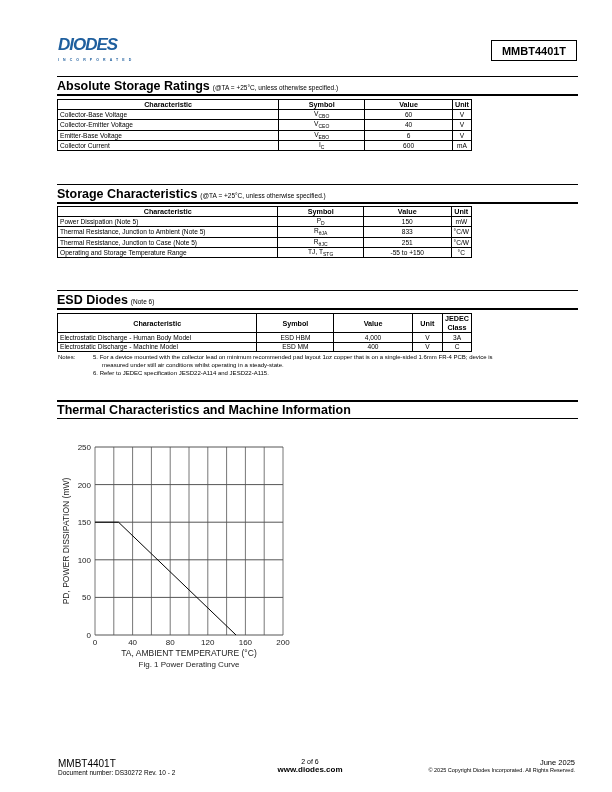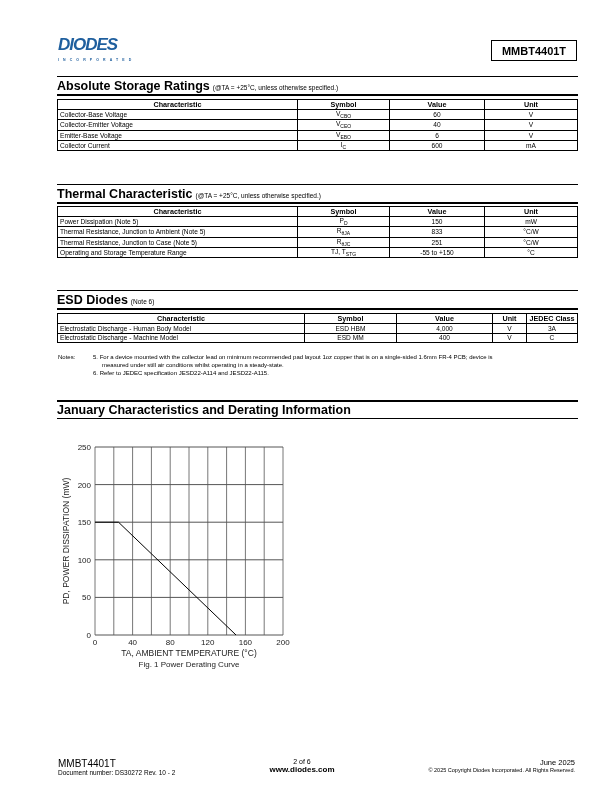--- a/index.html
+++ b/index.html
@@ -6,21 +6,21 @@
   body { width:612px; height:792px; background:#fff; position:relative; font-family:"Liberation Sans", sans-serif; color:#000; overflow:hidden; }
   .abs { position:absolute; }
   .logo { left:58px; top:34px; width:102px; height:30px; }
   .logo-text { font-family:"Liberation Sans", sans-serif; font-weight:bold; font-size:17px; color:#1f5f9e; letter-spacing:-1px; line-height:22px; font-style:italic; }
   .logo-sub { font-size:3.5px; letter-spacing:4.1px; color:#1f5f9e; font-weight:bold; margin-top:2px; }
   .partbox { left:491px; top:40px; width:86px; height:21px; border:1.5px solid #000; font-weight:bold; font-size:11px; display:flex; align-items:center; justify-content:center; box-sizing:border-box; }
   .sec-title { position:absolute; left:57px; font-weight:bold; font-size:12.5px; }
   .sec-title .cond { font-weight:normal; font-size:6.5px; margin-left:3px; }
   .rule-thin { position:absolute; left:57px; width:521px; height:0; border-top:1.3px solid #000; }
   .rule-thick { position:absolute; left:57px; width:521px; height:0; border-top:2.5px solid #000; }
-  table.spec { position:absolute; left:57px; width:521px; border-collapse:collapse; font-size:6.6px; border:1.5px solid #000; }
+  table.spec { position:absolute; left:57px; width:415px; border-collapse:collapse; font-size:6.6px; border:1.5px solid #000; }
   table.spec th { font-weight:bold; font-size:7.2px; border:0.8px solid #000; padding:0 2px; height:9px; text-align:center; }
   table.spec td { border:0.8px solid #000; padding:0 2px; height:8.5px; text-align:center; }
   table.spec td.l { text-align:left; }
   table.spec thead tr { border-bottom:1.2px solid #000; }
   .notes { position:absolute; left:58px; top:354px; font-size:6px; line-height:7.8px; }
   .notes .lbl { position:absolute; left:0; top:0; }
   .notes .n { position:absolute; left:35px; width:500px; }
   .footer { position:absolute; top:758px; font-size:7px; }
   svg text { font-family:"Liberation Sans", sans-serif; }
 </style>
@@ -76,21 +76,21 @@
         <td class="l">Collector Current</td>
         <td><span>I</span><sub style="font-size: 5px;">C</sub></td>
         <td>600</td>
         <td>mA</td>
       </tr>
     </tbody>
 </table>
 
 <div class="rule-thin" style="top:184px;"></div>
 <div class="sec-title" style="top:187px;">
-  <span>Thermal Characteristic</span><span class="cond">(@TA = +25°C, unless otherwise specified.)</span>
+  <span>Storage Characteristics</span><span class="cond">(@TA = +25°C, unless otherwise specified.)</span>
 </div>
 <div class="rule-thick" style="top:202px;"></div>
 <table class="spec" id="t-thermal" style="top:206px;">
   <colgroup>
       <col style="width:240px">
       <col style="width:92px">
       <col style="width:95px">
       <col>
     </colgroup>
   <thead>
@@ -170,21 +170,21 @@
 </table>
 
 <div class="notes">
   <span class="lbl">Notes:</span>
   <div class="n" style="top:0;">5. For a device mounted with the collector lead on minimum recommended pad layout 1oz copper that is on a single-sided 1.6mm FR-4 PCB; device is</div>
   <div class="n" style="top:8px; left:44px;">measured under still air conditions whilst operating in a steady-state.</div>
   <div class="n" style="top:16px;">6. Refer to JEDEC specification JESD22-A114 and JESD22-A115.</div>
 </div>
 
 <div class="rule-thick" style="top:400px;"></div>
-<div class="sec-title" style="top:403px;">January Characteristics and Derating Information</div>
+<div class="sec-title" style="top:403px;">Thermal Characteristics and Machine Information</div>
 <div class="rule-thin" style="top:418px;"></div>
 
 <svg class="abs" id="chart" style="left:55px; top:435px;" width="250" height="240">
   <g id="grid">
       <line x1="40" x2="40" y1="12" y2="200" stroke="#777" stroke-width="1"></line>
       <line x1="58.8" x2="58.8" y1="12" y2="200" stroke="#777" stroke-width="1"></line>
       <line x1="77.6" x2="77.6" y1="12" y2="200" stroke="#777" stroke-width="1"></line>
       <line x1="96.4" x2="96.4" y1="12" y2="200" stroke="#777" stroke-width="1"></line>
       <line x1="115.2" x2="115.2" y1="12" y2="200" stroke="#777" stroke-width="1"></line>
       <line x1="134" x2="134" y1="12" y2="200" stroke="#777" stroke-width="1"></line>
@@ -217,20 +217,20 @@
   <path id="series-line" fill="none" stroke="#000" stroke-width="1" d="M40 87.2 L63.5 87.2 L181 200"></path>
   <text id="ylabel" font-size="8.5" text-anchor="middle" fill="#222" transform="translate(14,106) rotate(-90)">PD, POWER DISSIPATION (mW)</text>
   <text id="xlabel" font-size="8.5" text-anchor="middle" fill="#222" x="134" y="221">TA, AMBIENT TEMPERATURE (°C)</text>
   <text id="ctitle" font-size="8" text-anchor="middle" fill="#222" x="134" y="232">Fig. 1 Power Derating Curve</text>
 </svg>
 
 <div class="footer" style="left:58px;">
   <div style="font-size:10px;">MMBT4401T</div>
   <div style="font-size:6.5px;">Document number: DS30272 Rev. 10 - 2</div>
 </div>
-<div class="footer" style="left:252px; width:100px; text-align:center;">
+<div class="footer" style="left:260px; width:100px; text-align:center;">
   <div style="font-size:7px;">2 of 6</div>
   <div style="font-size:8px; font-weight:bold;">www.diodes.com</div>
 </div>
 <div class="footer" style="right:37px; text-align:right;">
   <div style="font-size:7.5px;">June 2025</div>
   <div style="font-size:5.5px;">© 2025 Copyright Diodes Incorporated. All Rights Reserved.</div>
 </div>
 
 </body></html>

